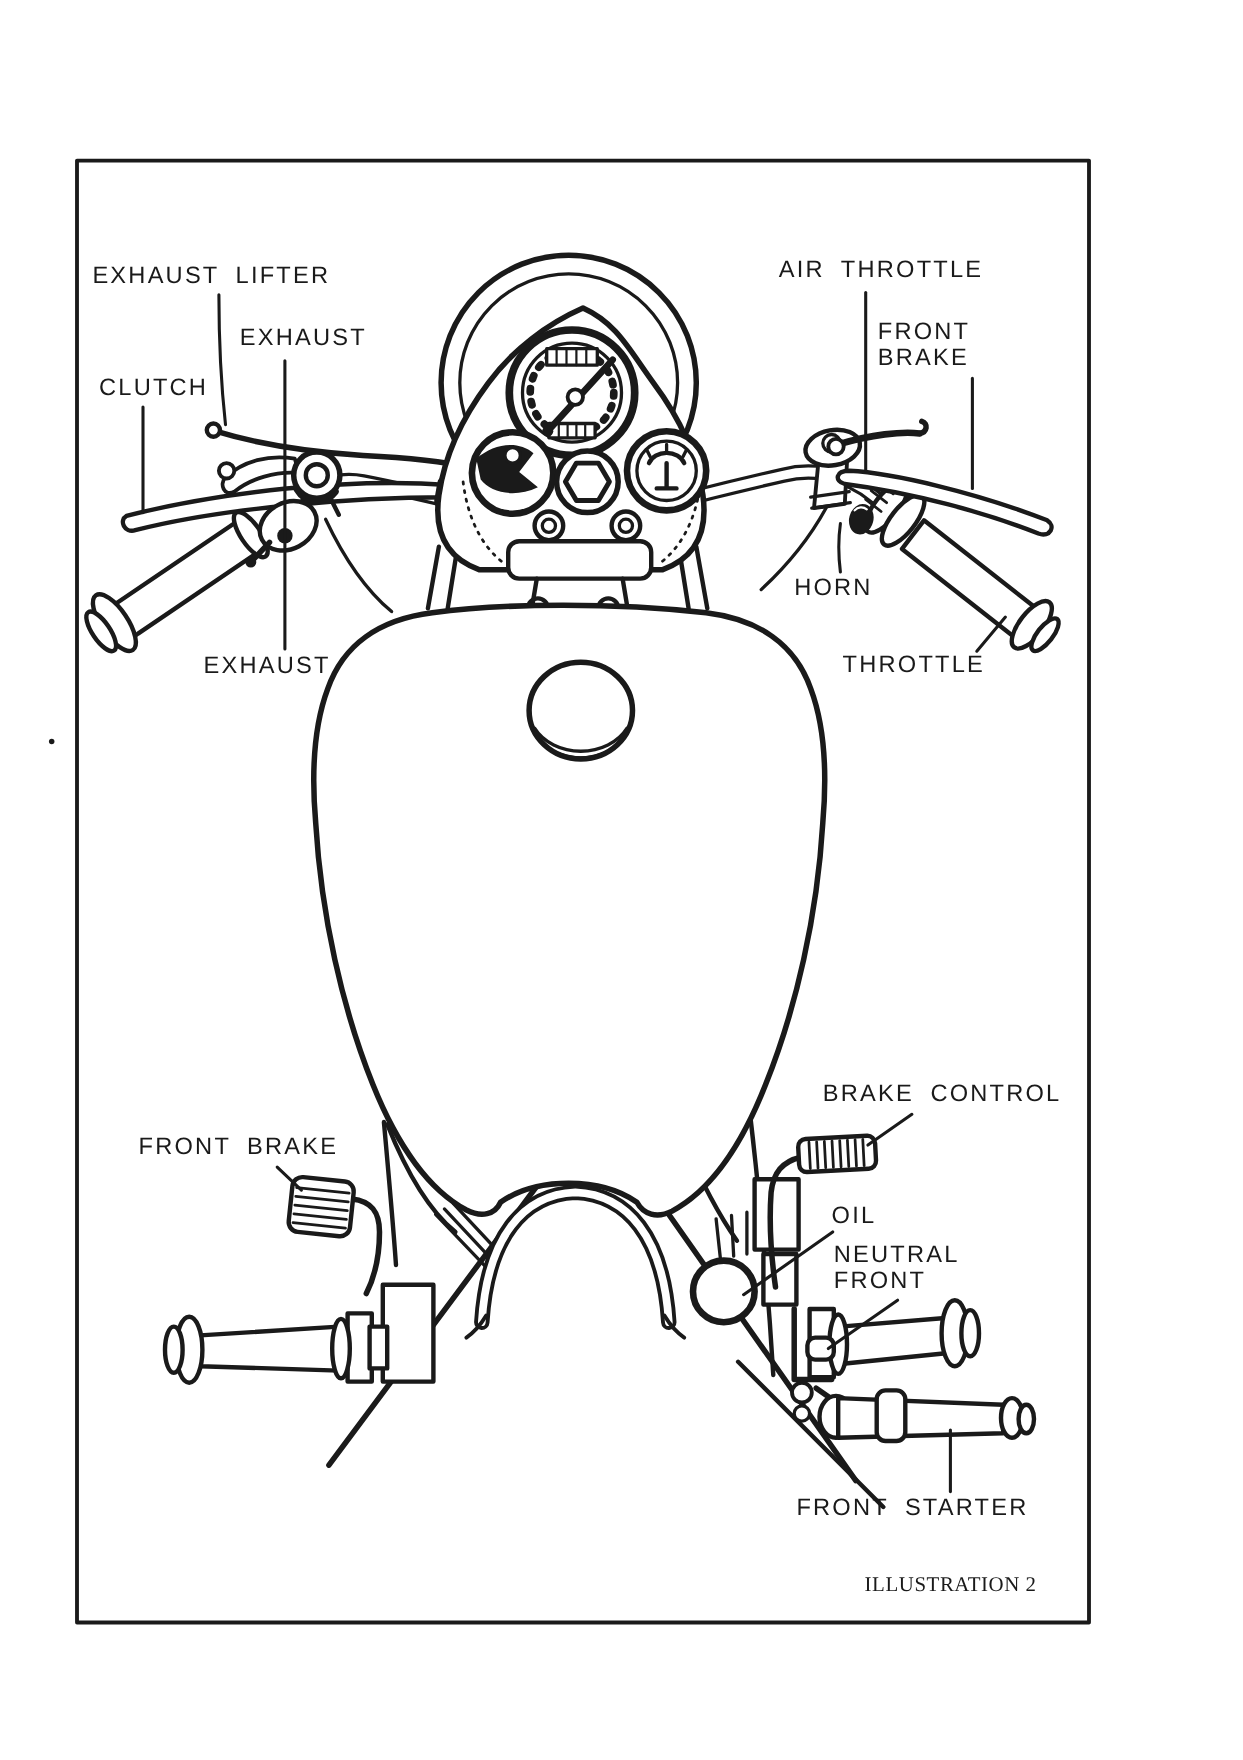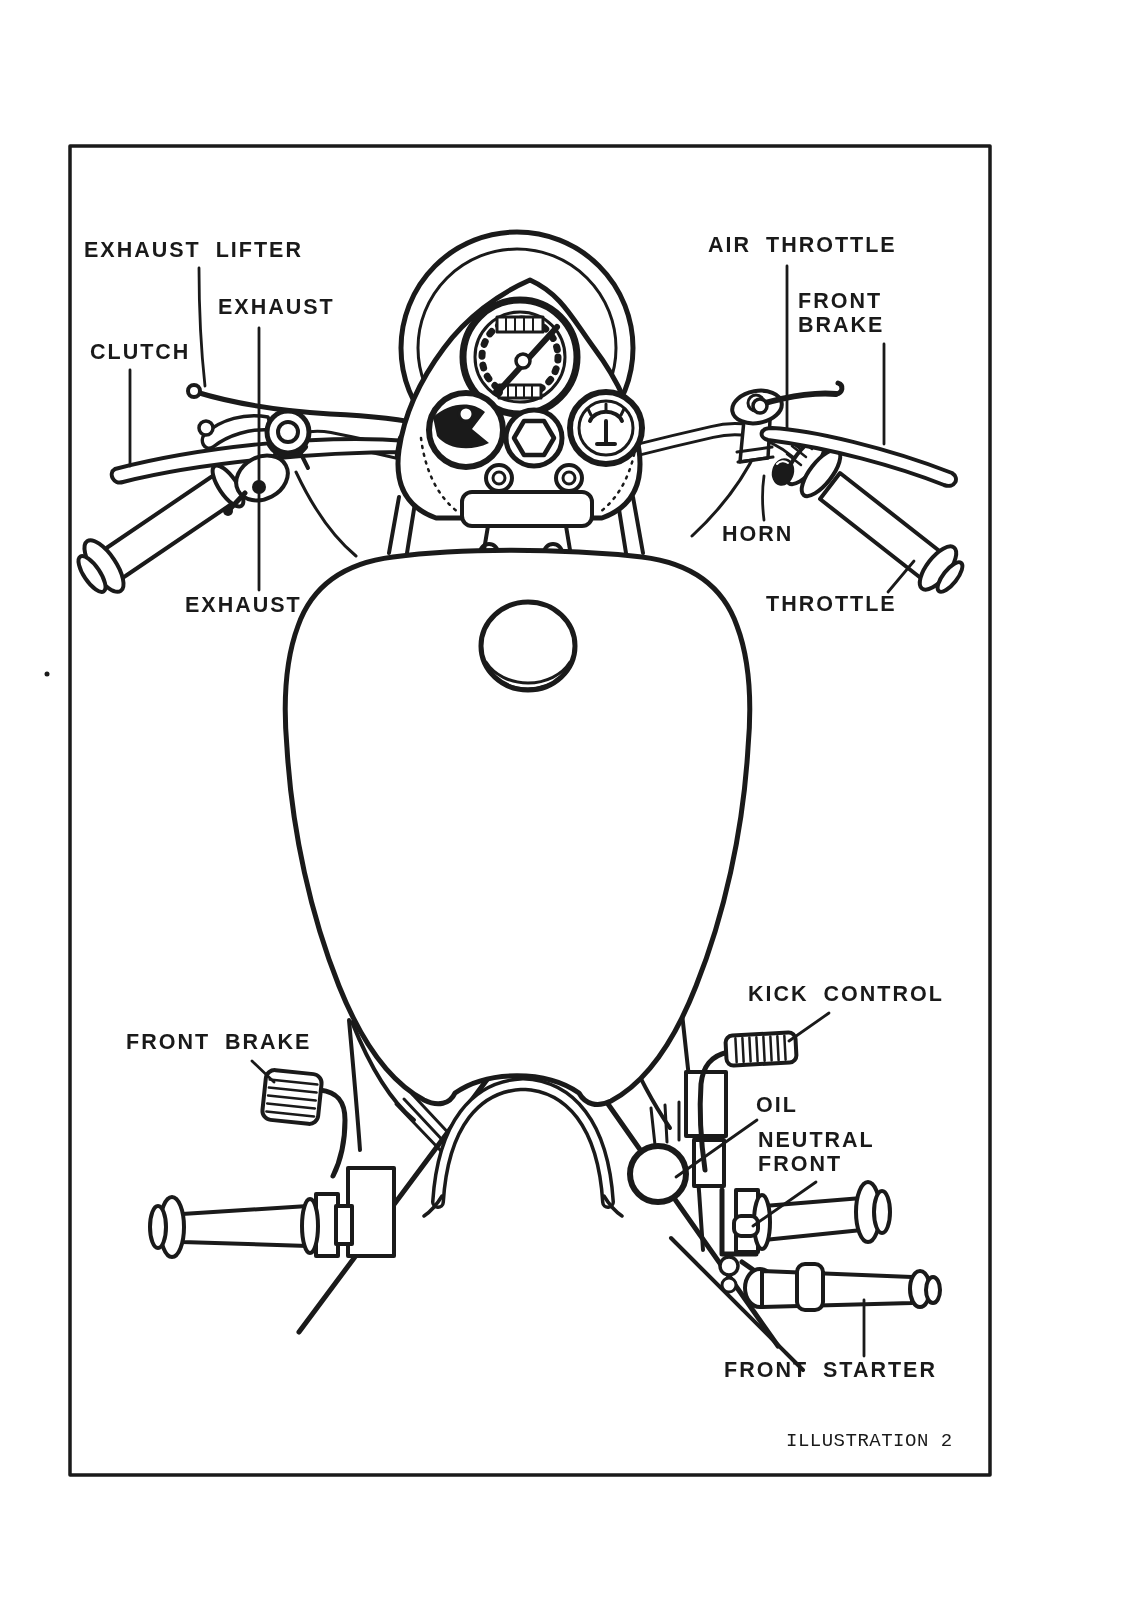--- a/index.html
+++ b/index.html
@@ -1,21 +1,21 @@
 <!DOCTYPE html>
 <html><head>
 <meta charset="utf-8">
 <style>
   html,body{margin:0;padding:0;background:#ffffff;}
   .page{position:relative;width:1130px;height:1600px;background:#ffffff;overflow:hidden;
         font-family:"Liberation Sans", sans-serif;}
   svg{position:absolute;left:0;top:0;}
-  .lbl{position:absolute;color:#1a1a1a;font-weight:bold;font-size:21.5px;line-height:24px;
+  .lbl{position:absolute;color:#1a1a1a;font-weight:normal;font-size:21.5px;line-height:24px;
        letter-spacing:2px;word-spacing:7px;white-space:pre-line;user-select:none;}
-  .caption{position:absolute;color:#1a1a1a;font-family:Liberation Mono, monospace;
+  .caption{position:absolute;color:#1a1a1a;font-family:Liberation Serif, serif;
        font-size:19px;letter-spacing:0.5px;white-space:nowrap;}
 </style>
 </head>
 <body>
 
 <div class="page">
 
 <svg width="1130" height="1600" viewBox="0 0 1130 1600" stroke="#1a1a1a" fill="none" stroke-linecap="round" stroke-linejoin="round">
 
   <g>
@@ -258,20 +258,20 @@
 <div class="lbl" style="left:84px;top:238px">EXHAUST LIFTER</div>
 <div class="lbl" style="left:218px;top:295px">EXHAUST</div>
 <div class="lbl" style="left:90px;top:340px">CLUTCH</div>
 <div class="lbl" style="left:185px;top:593px">EXHAUST</div>
 <div class="lbl" style="left:708px;top:233px">AIR THROTTLE</div>
 <div class="lbl" style="left:798px;top:289px">FRONT
 BRAKE</div>
 <div class="lbl" style="left:722px;top:522px">HORN</div>
 <div class="lbl" style="left:766px;top:592px">THROTTLE</div>
 <div class="lbl" style="left:126px;top:1030px">FRONT BRAKE</div>
-<div class="lbl" style="left:748px;top:982px">KICK CONTROL</div>
+<div class="lbl" style="left:748px;top:982px">BRAKE CONTROL</div>
 <div class="lbl" style="left:756px;top:1093px">OIL</div>
 <div class="lbl" style="left:758px;top:1128px">NEUTRAL
 FRONT</div>
 <div class="lbl" style="left:724px;top:1358px">FRONT STARTER</div>
 <div class="caption" style="left:786px;top:1430px">ILLUSTRATION 2</div>
 
 </div>
 
 </body></html>

